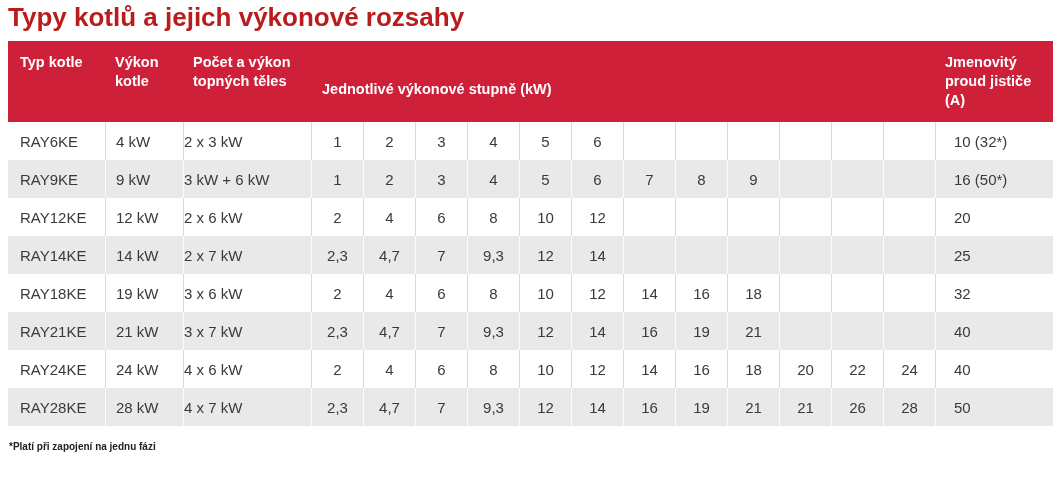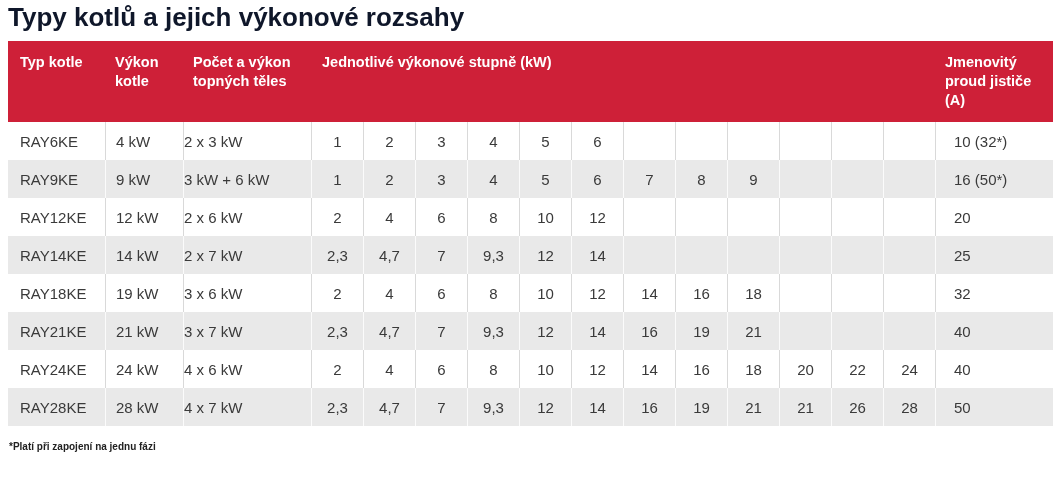--- a/index.html
+++ b/index.html
@@ -13,21 +13,21 @@
     height: 477px;
     box-sizing: border-box;
     padding: 2px 9px 0 8px;
     overflow: hidden;
   }
   .page-title {
     margin: 0 0 9px 0;
     font-size: 26px;
     line-height: 30px;
     font-weight: bold;
-    color: #0f172a;
+    color: #b91c1c;
     letter-spacing: 0;
   }
   .boiler-table {
     width: 1045px;
   }
   .trow, .thead {
     display: grid;
     grid-template-columns: 97px 78px 128px repeat(12, 52px) minmax(0, 1fr);
   }
   .thead {
@@ -39,21 +39,21 @@
     color: #ffffff;
     font-weight: bold;
     font-size: 14.5px;
     line-height: 19px;
     padding: 12px 8px 0 10px;
     box-sizing: border-box;
   }
   .th-type { grid-column: 1; padding-left: 12px; }
   .th-power { grid-column: 2; }
   .th-elements { grid-column: 3; }
-  .th-steps { grid-column: 4 / span 12; padding-left: 11px; }
+  .th-steps { grid-column: 4 / span 12; padding-left: 11px; margin-top: 27px; }
   .th-breaker { grid-column: 16; }
   .trow {
     height: 38px;
     align-items: stretch;
   }
   .trow:nth-child(even) { background: #e9e9e9; }
   .cell {
     display: flex;
     align-items: center;
     font-size: 15px;

